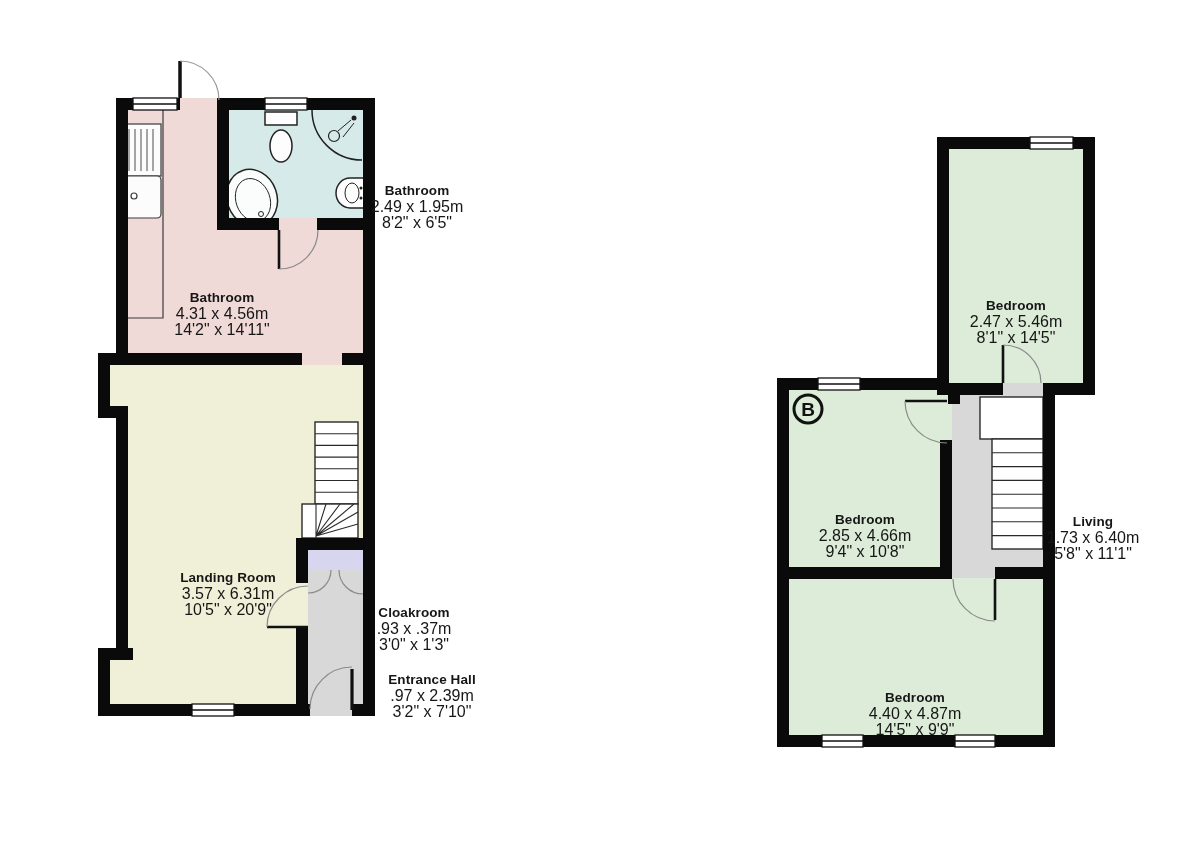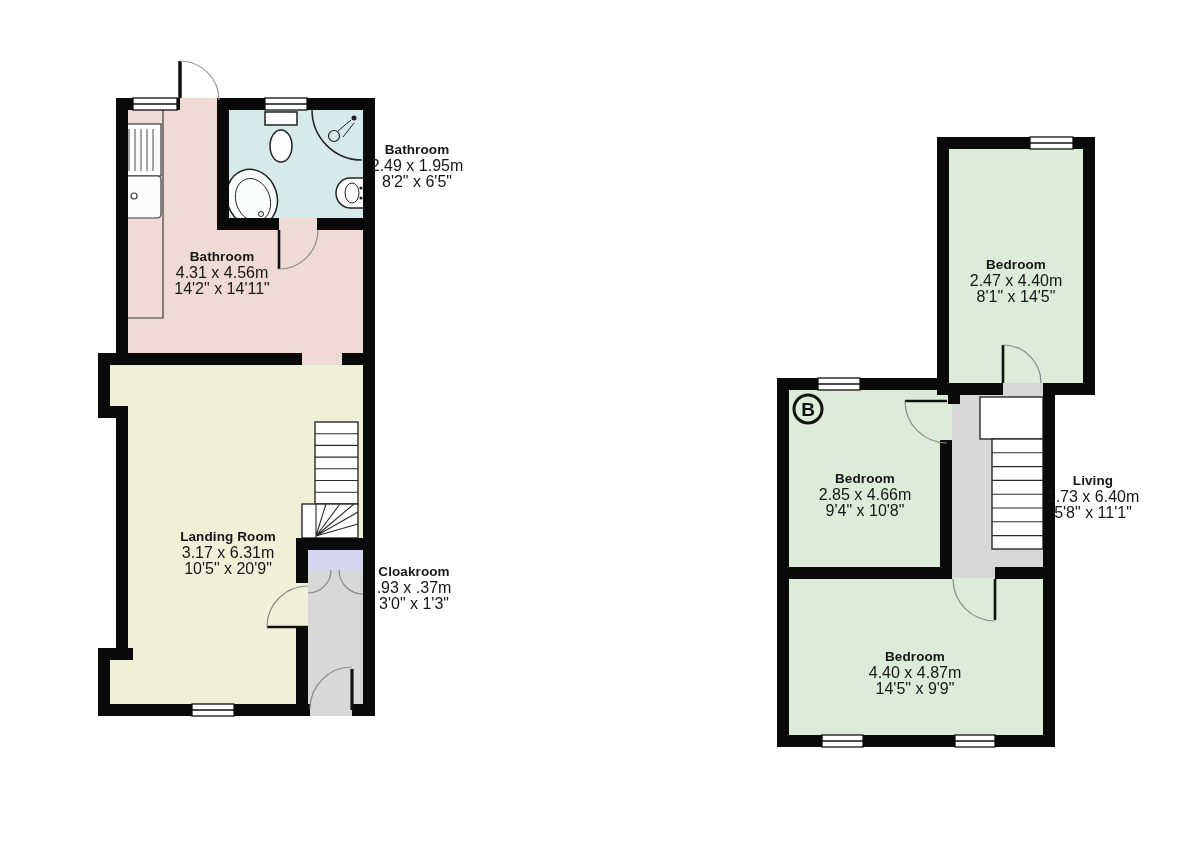--- a/index.html
+++ b/index.html
@@ -1,20 +1,20 @@
 <!DOCTYPE html>
 <html><head>
 <meta charset="utf-8">
 <title>Floor Plan</title>
 <style>
   html,body { margin:0; padding:0; background:#ffffff; }
   body { font-family:"Liberation Sans", sans-serif; }
   .canvas { position:relative; width:1200px; height:848px; background:#ffffff; overflow:hidden; }
   .plan-svg { position:absolute; left:0; top:0; }
-  .room-label { position:absolute; transform:translate(-50%,-50%); text-align:center; white-space:nowrap; color:#161616; z-index:5; }
+  .room-label { position:absolute; transform:translate(-50%,-50%); text-align:center; white-space:nowrap; color:#161616; z-index:5;margin-top:41px; }
   .room-label .rn { font-weight:bold; font-size:13.5px; line-height:16px; letter-spacing:.1px; }
   .room-label .rd { font-weight:normal; font-size:16px; line-height:16px; }
   .b-marker { position:absolute; left:808px; top:409px; transform:translate(-50%,-50%);
               width:25px; height:25px; border:3px solid #111; border-radius:50%;
               display:flex; align-items:center; justify-content:center;
               font-weight:bold; font-size:19px; color:#111; z-index:6; background:transparent; }
 </style>
 </head>
 <body>
 
@@ -212,34 +212,39 @@
 </div>
 
 <div class="room-label" style="left:417px; top:166px;">
   <div class="rn">Bathroom</div>
   <div class="rd">2.49 x 1.95m</div>
   <div class="rd">8'2" x 6'5"</div>
 </div>
 
 <div class="room-label" style="left:228px; top:553px;">
   <div class="rn">Landing Room</div>
-  <div class="rd">3.17 x 6.31m</div>
+  <div class="rd">3.57 x 6.31m</div>
   <div class="rd">10'5" x 20'9"</div>
 </div>
 
 <div class="room-label" style="left:414px; top:588px;">
   <div class="rn">Cloakroom</div>
   <div class="rd">.93 x .37m</div>
   <div class="rd">3'0" x 1'3"</div>
 </div>
 
+<div class="room-label" style="left:432px; top:655px;">
+  <div class="rn">Entrance Hall</div>
+  <div class="rd">.97 x 2.39m</div>
+  <div class="rd">3'2" x 7'10"</div>
+</div>
 
 <div class="room-label" style="left:1016px; top:281px;">
   <div class="rn">Bedroom</div>
-  <div class="rd">2.47 x 4.40m</div>
+  <div class="rd">2.47 x 5.46m</div>
   <div class="rd">8'1" x 14'5"</div>
 </div>
 
 <div class="room-label" style="left:865px; top:495px;">
   <div class="rn">Bedroom</div>
   <div class="rd">2.85 x 4.66m</div>
   <div class="rd">9'4" x 10'8"</div>
 </div>
 
 <div class="room-label" style="left:1093px; top:497px;">

